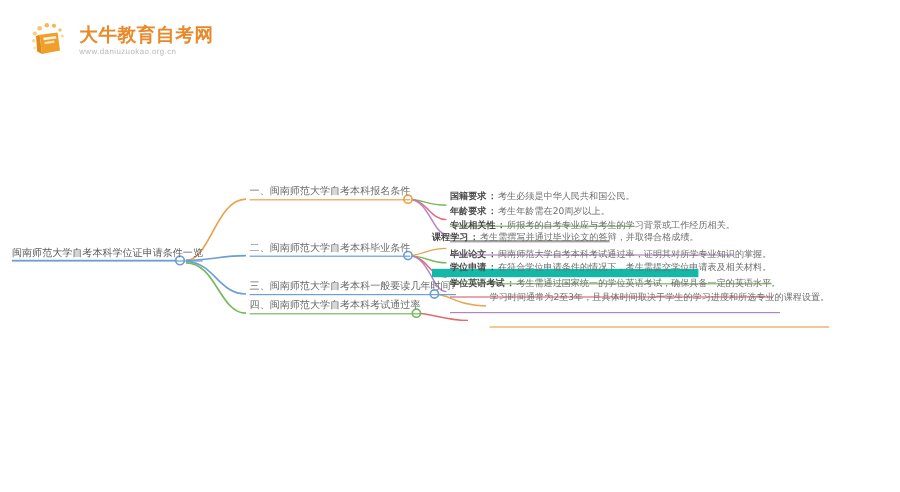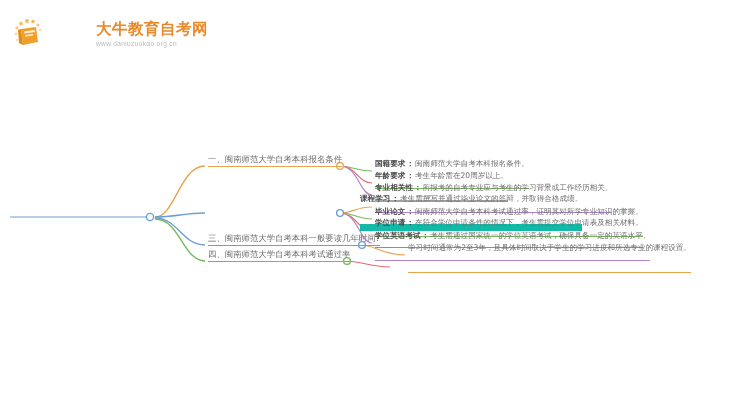--- a/index.html
+++ b/index.html
@@ -6,23 +6,23 @@
   html,body { width:750px; height:410px; }
   body {
     background:#ffffff;
     font-family:"Liberation Sans","DejaVu Sans",sans-serif;
     position:relative;
     overflow:hidden;
   }
 
   
   #logo-area {
-    position:absolute; left:8px; top:12px;
+    position:absolute; left:20px; top:12px;
     width:200px; height:44px;
-    display:flex; align-items:center; gap:6px;justify-content:space-between;
+    display:flex; align-items:center; gap:6px;
   }
   .logo-mark {
     position:relative; width:40px; height:40px; flex:none;
   }
   .logo-mark svg { display:block; }
   .logo-text { display:flex; flex-direction:column; justify-content:center; }
   .logo-title {
     font-size:15.5px; font-weight:bold; color:#e8892a;
     letter-spacing:0.5px; line-height:1.15;
     font-family:"DejaVu Sans","Liberation Sans",sans-serif;
@@ -138,29 +138,31 @@
     <path d="M340 213 C358 213, 360 243, 372 243" stroke="#b184c9" stroke-width="1.2" fill="none"></path>
     <circle cx="340" cy="213" r="3.4" fill="#ffffff" stroke="#6c9fd4" stroke-width="1.4"></circle>
 
     <path d="M362 245 C374 245, 382 255, 405 255" stroke="#e8a34e" stroke-width="1.2" fill="none"></path>
     <circle cx="362" cy="245" r="3.4" fill="#ffffff" stroke="#6c9fd4" stroke-width="1.4"></circle>
 
     <path d="M347 261 C360 261, 370 267, 390 267" stroke="#e06a72" stroke-width="1.2" fill="none"></path>
     <circle cx="347" cy="261" r="3.4" fill="#ffffff" stroke="#78b85f" stroke-width="1.4"></circle>
   </svg>
 
+  <div class="node" id="root-node">闽南师范大学自考本科学位证申请条件一览</div>
 
   <div class="node branch" id="branch-1">一、闽南师范大学自考本科报名条件</div>
+  <div class="node branch" id="branch-2">二、闽南师范大学自考本科毕业条件</div>
   <div class="node branch" id="branch-3">三、闽南师范大学自考本科一般要读几年时间?</div>
   <div class="node branch" id="branch-4">四、闽南师范大学自考本科考试通过率</div>
 
   <div class="node leaf" id="leaf-1-1">
     <span class="k">国籍要求</span>
     <span class="k">：</span>
-    <span class="v">闽南师范大学自考本科报名条件。</span>
+    <span class="v">考生必须是中华人民共和国公民。</span>
   </div>
   <div class="node leaf" id="leaf-1-2">
     <span class="k">年龄要求</span>
     <span class="k">：</span>
     <span class="v">考生年龄需在20周岁以上。</span>
   </div>
   <div class="node leaf" id="leaf-1-3">
     <span class="k">专业相关性</span>
     <span class="k">：</span>
     <span class="v">所报考的自考专业应与考生的学习背景或工作经历相关。</span>

